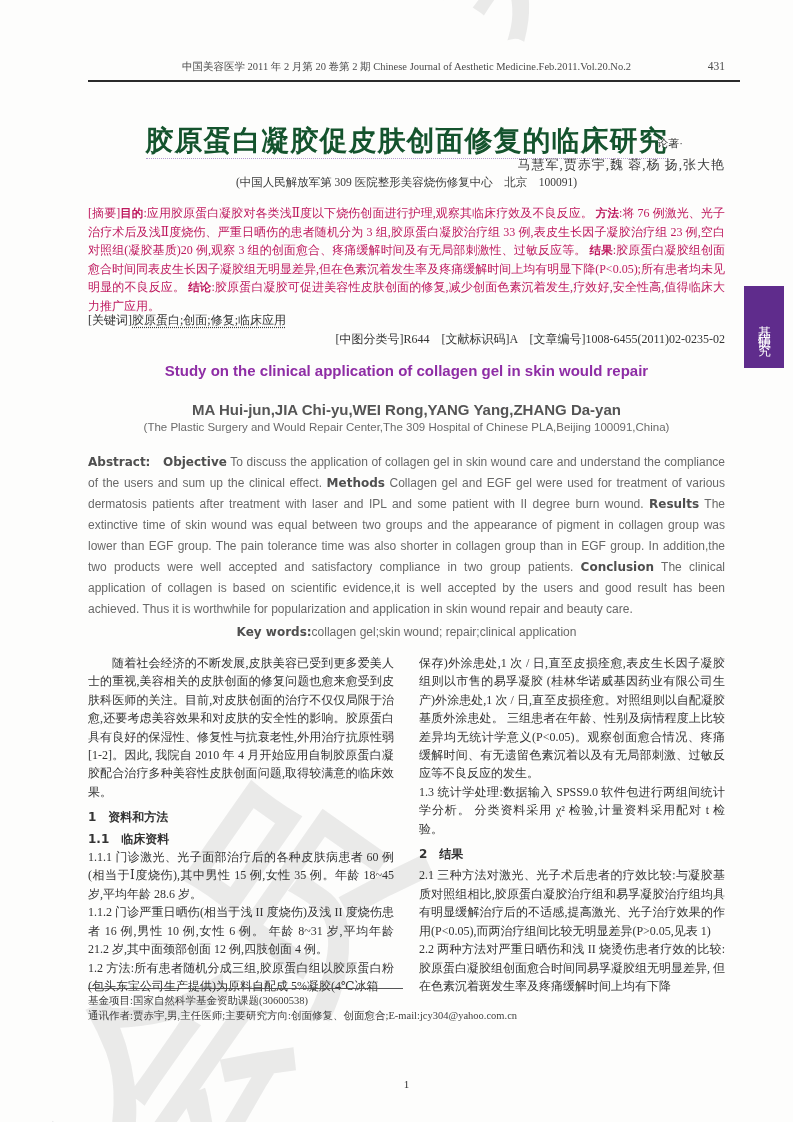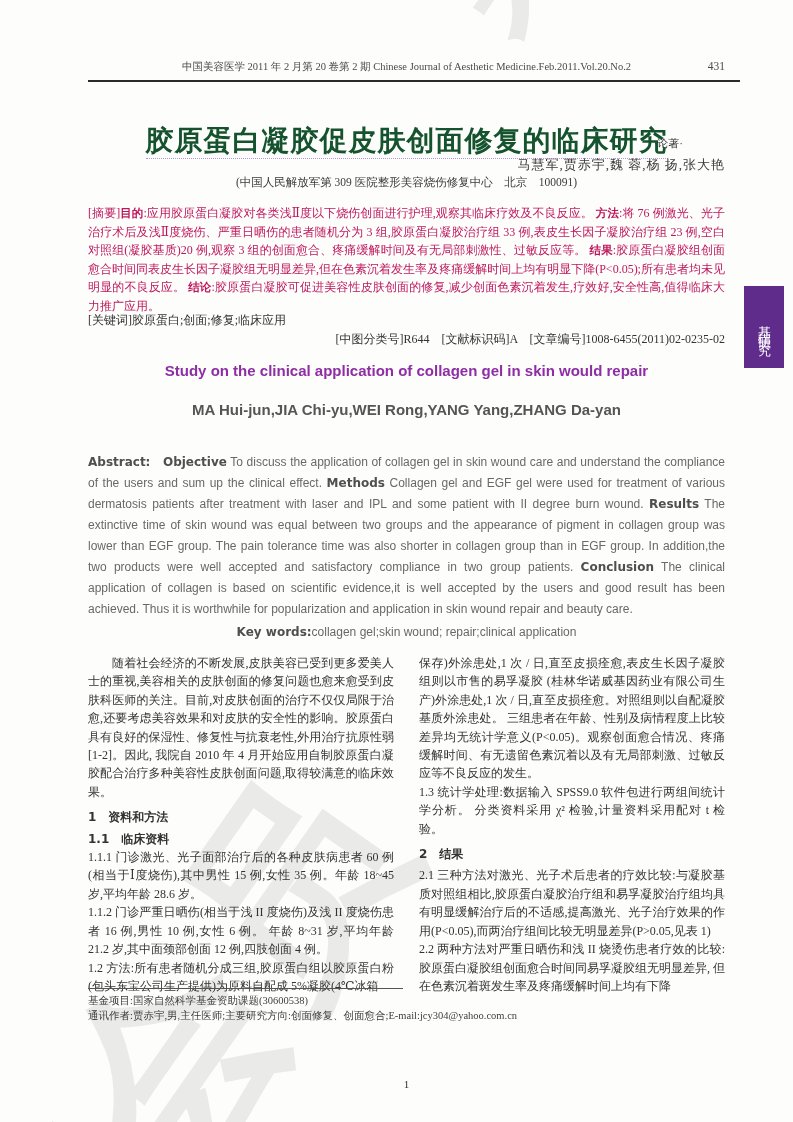--- a/index.html
+++ b/index.html
@@ -22,21 +22,21 @@
   .art-type{top:105px;text-align:right;font-size:11px;color:#333;padding-right:42px;box-sizing:border-box;margin-top:31px;}
   
   .title-cn{top:122px;text-align:center;font-size:28px;font-weight:bold;color:#14532d;letter-spacing:1px;}
   .title-cn span{border-bottom:1px dotted #b59ad0;padding-bottom:2px;}
   .authors-cn{top:156px;text-align:right;font-size:13px;color:#3a3a3a;letter-spacing:1px;}
   .affil-cn{top:175px;text-align:center;font-size:11.5px;color:#3a3a3a;}
   
   .abstract-cn{top:204px;font-size:12px;line-height:18.6px;text-align:justify;color:#be185d;}
   .seg-b{font-weight:bold;font-family:"DejaVu Sans",sans-serif;font-size:11.5px;}
   .kw-line{top:312px;font-size:12px;color:#333;}
-  .kw-line .kw-ul{text-decoration-style:dotted;text-underline-offset:3px;color:#333;}
+  .kw-line .kw-ul{text-decoration:underline;text-decoration-style:dotted;text-underline-offset:3px;color:#333;}
   .class-line{top:331px;font-size:12px;color:#333;text-align:right;}
   
   .title-en{top:362px;text-align:center;font-size:15px;font-weight:bold;color:#8e2da5;
             font-family:"Liberation Sans","DejaVu Sans",sans-serif;}
   .authors-en{top:401px;text-align:center;font-size:15px;font-weight:bold;color:#555;
               font-family:"Liberation Sans","DejaVu Sans",sans-serif;}
   .affil-en{top:421px;text-align:center;font-size:11.5px;color:#6a6a6a;
             font-family:"Liberation Sans","DejaVu Sans",sans-serif;}
   .abstract-en{top:452px;font-size:12px;line-height:21px;text-align:justify;color:#686868;
                font-family:"Liberation Sans","DejaVu Sans",sans-serif;}
@@ -86,20 +86,21 @@
   <div class="content abs affil-cn">(中国人民解放军第 309 医院整形美容烧伤修复中心　北京　100091)</div>
 
   <div class="content abs abstract-cn"><span>[摘要]</span><span class="seg-b">目的</span><span>:应用胶原蛋白凝胶对各类浅Ⅱ度以下烧伤创面进行护理,观察其临床疗效及不良反应。 </span><span class="seg-b">方法</span><span>:将 76 例激光、光子治疗术后及浅Ⅱ度烧伤、严重日晒伤的患者随机分为 3 组,胶原蛋白凝胶治疗组 33 例,表皮生长因子凝胶治疗组 23 例,空白对照组(凝胶基质)20 例,观察 3 组的创面愈合、疼痛缓解时间及有无局部刺激性、过敏反应等。 </span><span class="seg-b">结果</span><span>:胶原蛋白凝胶组创面愈合时间同表皮生长因子凝胶组无明显差异,但在色素沉着发生率及疼痛缓解时间上均有明显下降(P&lt;0.05);所有患者均未见明显的不良反应。 </span><span class="seg-b">结论</span><span>:胶原蛋白凝胶可促进美容性皮肤创面的修复,减少创面色素沉着发生,疗效好,安全性高,值得临床大力推广应用。</span></div>
   <div class="content abs kw-line">
     <span>[关键词]</span><span class="kw-ul">胶原蛋白;创面;修复;临床应用</span>
   </div>
   <div class="content abs class-line">[中图分类号]R644　[文献标识码]A　[文章编号]1008-6455(2011)02-0235-02</div>
 
   <div class="content abs title-en">Study on the clinical application of collagen gel in skin would repair</div>
   <div class="content abs authors-en">MA Hui-jun,JIA Chi-yu,WEI Rong,YANG Yang,ZHANG Da-yan</div>
+  <div class="content abs affil-en">(The Plastic Surgery and Would Repair Center,The 309 Hospital of Chinese PLA,Beijing 100091,China)</div>
   <div class="content abs abstract-en">
     <div><span class="seg-b">Abstract:　</span><span class="seg-b">Objective</span><span>  To discuss the application of collagen gel in skin wound care and understand the compliance of the users and sum up the clinical effect.  </span><span class="seg-b">Methods</span><span>  Collagen gel and EGF gel were used for treatment of various dermatosis patients after treatment with laser and IPL and some patient with II degree burn wound.  </span><span class="seg-b">Results</span><span>  The extinctive time of skin wound was equal between two groups and the appearance of pigment in collagen group was lower than EGF group. The pain tolerance time was also shorter in collagen group than in EGF group. In addition,the two products were well accepted and satisfactory compliance in two group patients.  </span><span class="seg-b">Conclusion</span><span>  The clinical application of collagen is based on scientific evidence,it is well accepted by the users and good result has been achieved. Thus it is worthwhile for popularization and application in skin wound repair and beauty care.</span></div>
     <div class="kw-en"><span class="seg-b">Key words:</span><span>collagen gel;skin wound; repair;clinical application</span></div>
   </div>
 
   <div class="content abs columns">
     <div class="col">
         <p class="para para-indent">随着社会经济的不断发展,皮肤美容已受到更多爱美人士的重视,美容相关的皮肤创面的修复问题也愈来愈受到皮肤科医师的关注。目前,对皮肤创面的治疗不仅仅局限于治愈,还要考虑美容效果和对皮肤的安全性的影响。胶原蛋白具有良好的保湿性、修复性与抗衰老性,外用治疗抗原性弱[1-2]。因此, 我院自 2010 年 4 月开始应用自制胶原蛋白凝胶配合治疗多种美容性皮肤创面问题,取得较满意的临床效果。</p>
         <p class="para para-heading">1　资料和方法</p>
         <p class="para para-subheading">1.1　临床资料</p>

